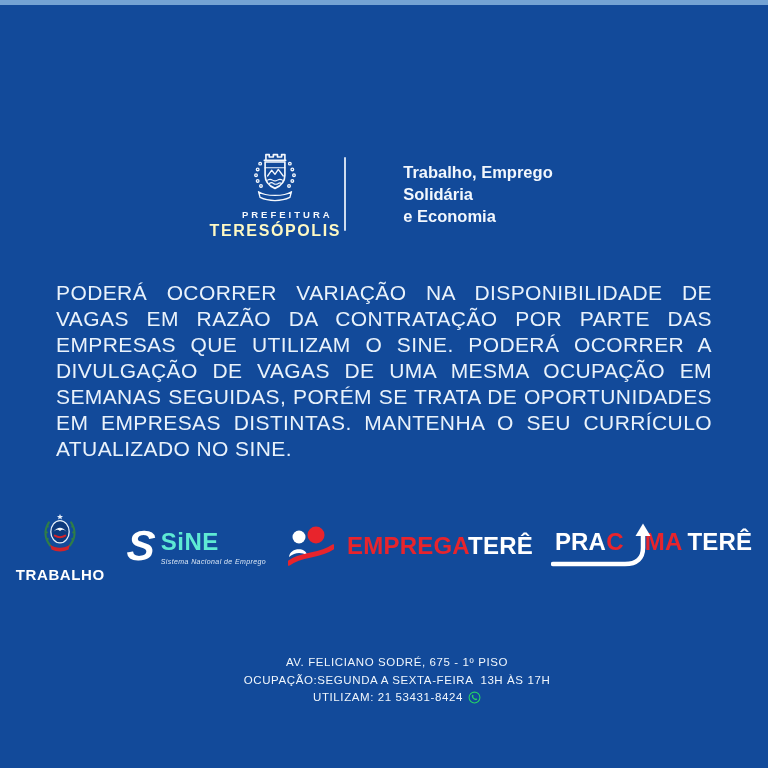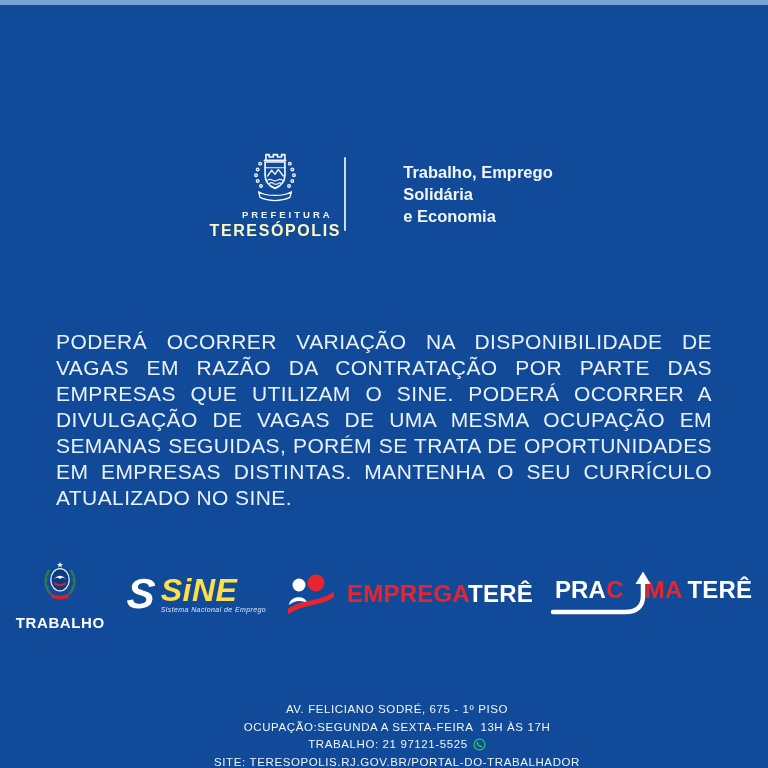--- a/index.html
+++ b/index.html
@@ -19,39 +19,39 @@
   .header{margin-top:142px;display:flex;align-items:center;}
   .brand{display:flex;flex-direction:column;align-items:center;width:120px;}
   .crest-svg{width:66px;height:58px;display:block;}
   .pref{font-size:9.5px;font-weight:700;letter-spacing:3px;margin-top:4px;color:#f4f8fd;padding-left:24px;}
   .city{font-size:16px;font-weight:700;letter-spacing:1.6px;margin-top:2px;color:#fef9c3;}
   .vline{width:2px;height:74px;background:#cddcf0;margin:0 13px 0 9px;border-radius:2px;}
   .dept{font-size:16.5px;font-weight:700;line-height:22px;color:#f2f7fd;text-align:left;margin-left:44px;}
 
   
   .notice{
-    margin-top:89px;width:656px;
+    margin-top:40px;width:656px;
     font-size:21px;line-height:26px;letter-spacing:0.4px;
     color:#e9f2fb;text-align:justify;text-align-last:left;
     font-weight:400;
   }
 
   
   .logos{margin-top:46px;display:flex;align-items:center;gap:22px;height:76px;}
   .logo-block{display:flex;align-items:center;}
 
   .trabalho{flex-direction:column;gap:9px;}
   .rj-crest{width:42px;height:48px;display:block;}
   .trabalho-label{font-size:15px;font-weight:700;letter-spacing:0.6px;color:#fff;}
 
   .sine{gap:6px;}
   .sine-s{font-size:42px;font-weight:700;font-style:italic;color:#fff;
           transform:skewX(-4deg);line-height:40px;display:inline-block;}
   .sine-word{display:flex;flex-direction:column;align-items:flex-start;}
-  .sine-name{font-size:32px;font-weight:700;font-style:italic;letter-spacing:0.5px;color:#fde047;line-height:28px;}
+  .sine-name{font-size:24px;font-weight:700;letter-spacing:0.5px;color:#5eead4;line-height:28px;}
   .sine-tag{font-size:7px;font-weight:400;font-style:italic;letter-spacing:0.4px;color:#dce8f6;margin-top:2px;}
 
   .emprega{gap:13px;text-align:right;}
   .emprega-icon{width:46px;height:40px;display:block;}
   .logo-word{font-size:24px;font-weight:700;letter-spacing:0.2px;line-height:30px;white-space:nowrap;}
   .red{color:#e8242c;}
   .white{color:#ffffff;}
 
   .pracima{position:relative;padding-bottom:8px;text-align:center;}
   .pracima .logo-word{display:flex;align-items:flex-end;}
@@ -168,23 +168,20 @@
   </section>
 
   <footer class="footer">
     <div class="f-line">
       <span class="f-lbl">AV. FELICIANO SODRÉ, 675 - 1º PISO</span>
     </div>
     <div class="f-line">
       <span class="f-lbl">OCUPAÇÃO:</span><span class="f-bold">SEGUNDA A SEXTA-FEIRA  13H ÀS 17H</span>
     </div>
     <div class="f-line">
-      <span class="f-lbl">TRABALHO: </span><span class="f-bold">21 97121-5525</span>
+      <span class="f-lbl">UTILIZAM: </span><span class="f-bold">21 53431-8424</span>
       <svg class="wa-icon" viewBox="0 0 24 24">
         <circle cx="12" cy="12" r="10" fill="none" stroke="#25d366" stroke-width="2"></circle>
         <path d="M8.6,6.8 C7.8,6.8 7,7.8 7,9.2 C7,12.6 11.2,16.9 14.7,16.9 C16.1,16.9 17.1,16.1 17.1,15.4 L15.1,13.4 L13.6,14.4 C12.1,13.9 10.1,11.9 9.6,10.4 L10.6,8.9 Z" fill="#25d366"></path>
       </svg>
     </div>
-    <div class="f-line">
-      <span class="f-lbl">SITE: </span><span class="f-bold">TERESOPOLIS.RJ.GOV.BR/PORTAL-DO-TRABALHADOR</span>
-    </div>
   </footer>
 </div>
 
 </body></html>

